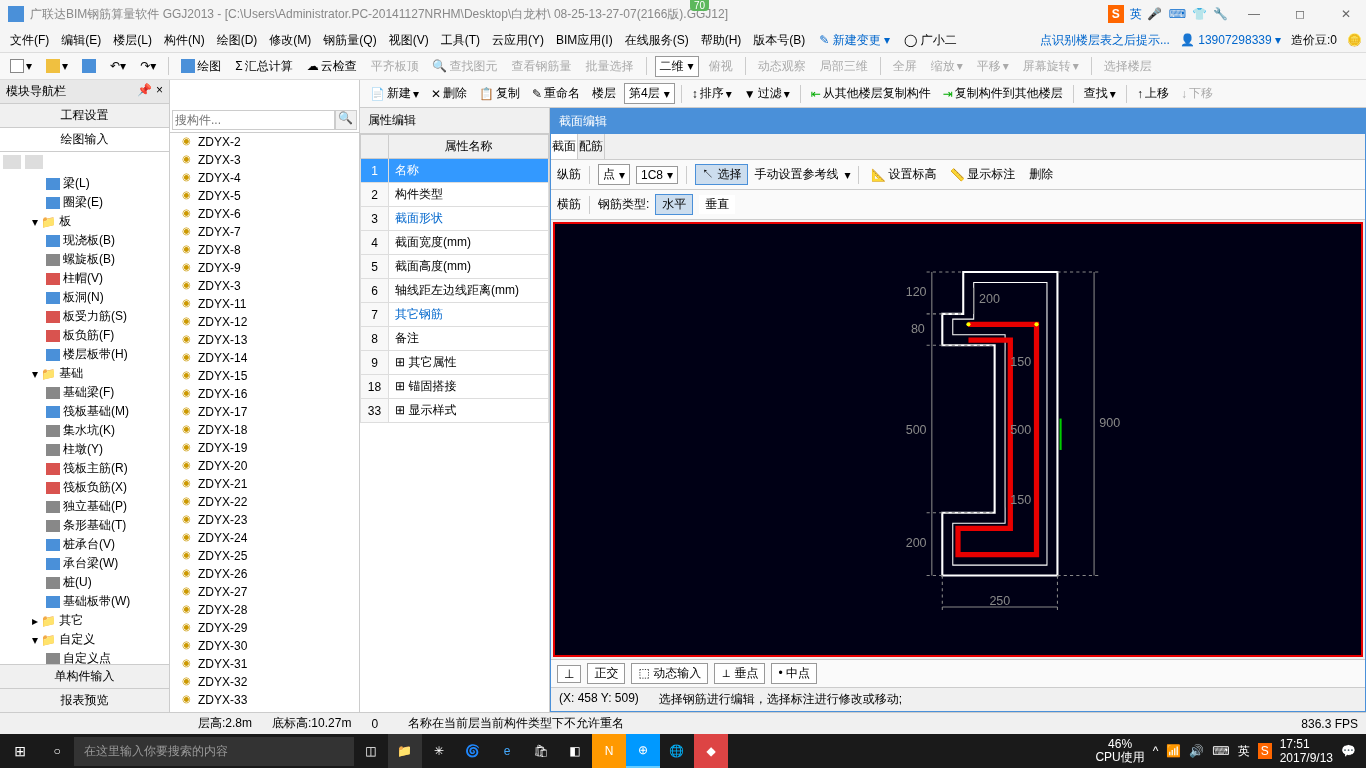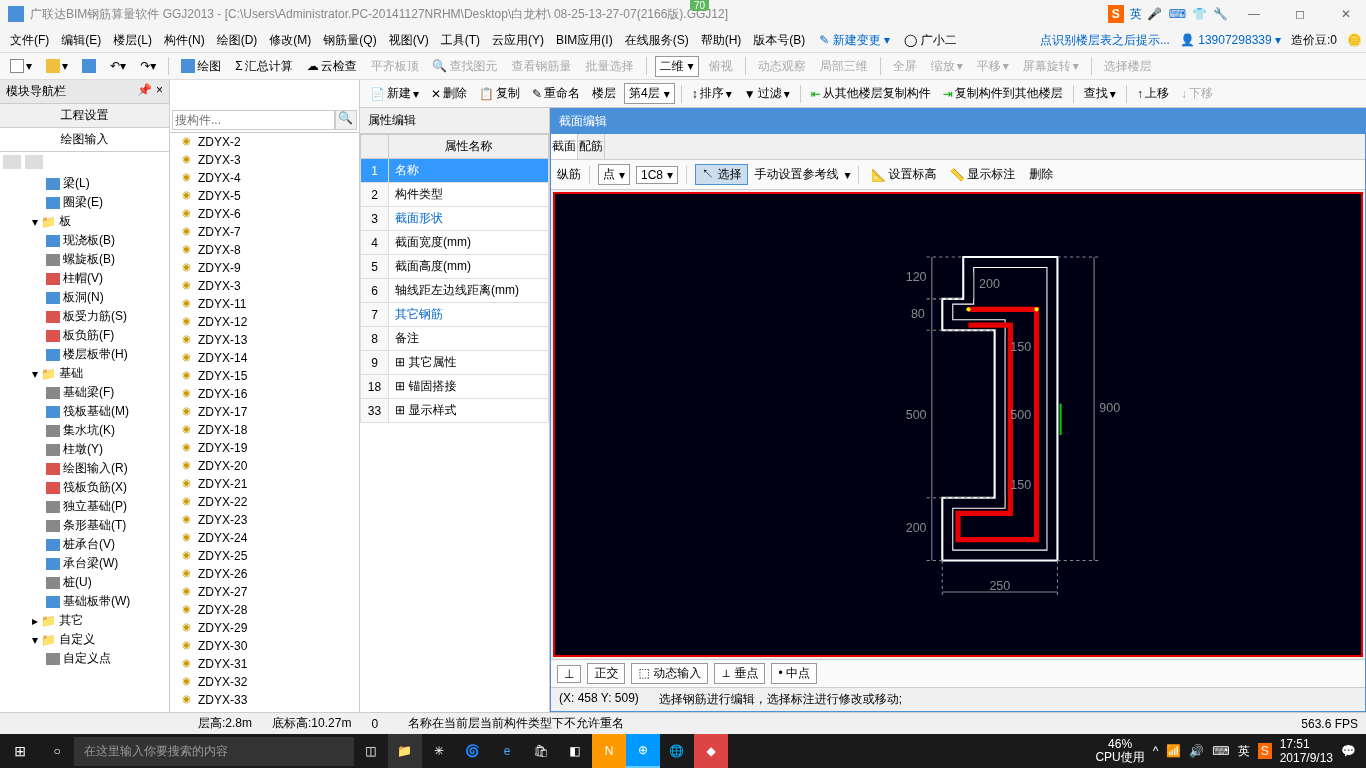--- a/index.html
+++ b/index.html
@@ -220,21 +220,21 @@
         <div class="tree-item l3">
           <span class="ic" style="background:#888"></span>
           <span>集水坑(K)</span>
         </div>
         <div class="tree-item l3">
           <span class="ic" style="background:#888"></span>
           <span>柱墩(Y)</span>
         </div>
         <div class="tree-item l3">
           <span class="ic" style="background:#d9534f"></span>
-          <span>绘图输入(R)</span>
+          <span>筏板主筋(R)</span>
         </div>
         <div class="tree-item l3">
           <span class="ic" style="background:#d9534f"></span>
           <span>筏板负筋(X)</span>
         </div>
         <div class="tree-item l3">
           <span class="ic" style="background:#888"></span>
           <span>独立基础(P)</span>
         </div>
         <div class="tree-item l3">
@@ -257,20 +257,24 @@
           <span class="ic" style="background:#4a90d9"></span>
           <span>基础板带(W)</span>
         </div>
         <div class="tree-item l2">▸ 📁 <span>其它</span></div>
         <div class="tree-item l2">▾ 📁 <span>自定义</span></div>
         <div class="tree-item l3">
           <span class="ic" style="background:#888"></span>
           <span>自定义点</span>
         </div>
       </div>
+    <div class="btm-tabs">
+      <div class="btm-tab">单构件输入</div>
+      <div class="btm-tab">报表预览</div>
+    </div>
   </div>
 
   <div class="mid-panel">
     <div style="height:28px"></div>
     <div class="mid-search">
       <input placeholder="搜构件..." style="">
       <div class="sbtn">🔍</div>
     </div>
     <div class="mid-list" id="clist">
         <div class="mid-item">ZDYX-2</div>
@@ -403,20 +407,27 @@
           <span class="combo"><span>点</span> ▾</span>
           <span class="combo"><span>1C8</span> ▾</span>
           <span class="sep"></span>
           <span class="sel-btn active">↖ <span>选择</span></span>
           <span>手动设置参考线</span> ▾
           <span class="sep"></span>
           <span class="tbtn">📐 <span>设置标高</span></span>
           <span class="tbtn">📏 <span>显示标注</span></span>
           <span class="tbtn">删除</span>
         </div>
+        <div class="canvas-tools">
+          <span>横筋</span>
+          <span class="sep"></span>
+          <span>钢筋类型:</span>
+          <span class="sel-btn active">水平</span>
+          <span class="sel-btn" style="border:none">垂直</span>
+        </div>
         <div class="canvas-view">
           <svg class="dwg" viewBox="0 0 770 380">
 
             <path d="M 390 30 L 480 30 L 480 320 L 370 320 L 370 260 L 420 260 L 420 100 L 370 100 L 370 70 L 390 70 Z" fill="none" stroke="#fff" stroke-width="2"></path>
 
             <path d="M 400 40 L 470 40 L 470 310 L 380 310 L 380 270 L 430 270 L 430 90 L 380 90 L 380 75 L 400 75 Z" fill="none" stroke="#fff" stroke-width="1"></path>
 
             <path d="M 395 80 L 460 80 L 460 300 L 385 300 L 385 275 L 435 275 L 435 95 L 395 95" fill="none" stroke="#e80000" stroke-width="5"></path>
 
             <line x1="355" y1="30" x2="390" y2="30" stroke="#888" stroke-dasharray="3,3"></line>
@@ -468,21 +479,21 @@
     </div>
   </div>
 </div>
 
 <div class="statusbar">
   <span style="width:170px"></span>
   <span>层高:2.8m</span>
   <span>底标高:10.27m</span>
   <span>0</span>
   <span style="margin-left:10px">名称在当前层当前构件类型下不允许重名</span>
-  <span class="right">563.6 FPS</span>
+  <span class="right">836.3 FPS</span>
 </div>
 
 <div class="taskbar">
   <div class="start">⊞</div>
   <div class="tb-icon">○</div>
   <div class="search">在这里输入你要搜索的内容</div>
   <div class="tb-icon">◫</div>
   <div class="tb-icon" style="background:#333">📁</div>
   <div class="tb-icon">✳</div>
   <div class="tb-icon">🌀</div>

